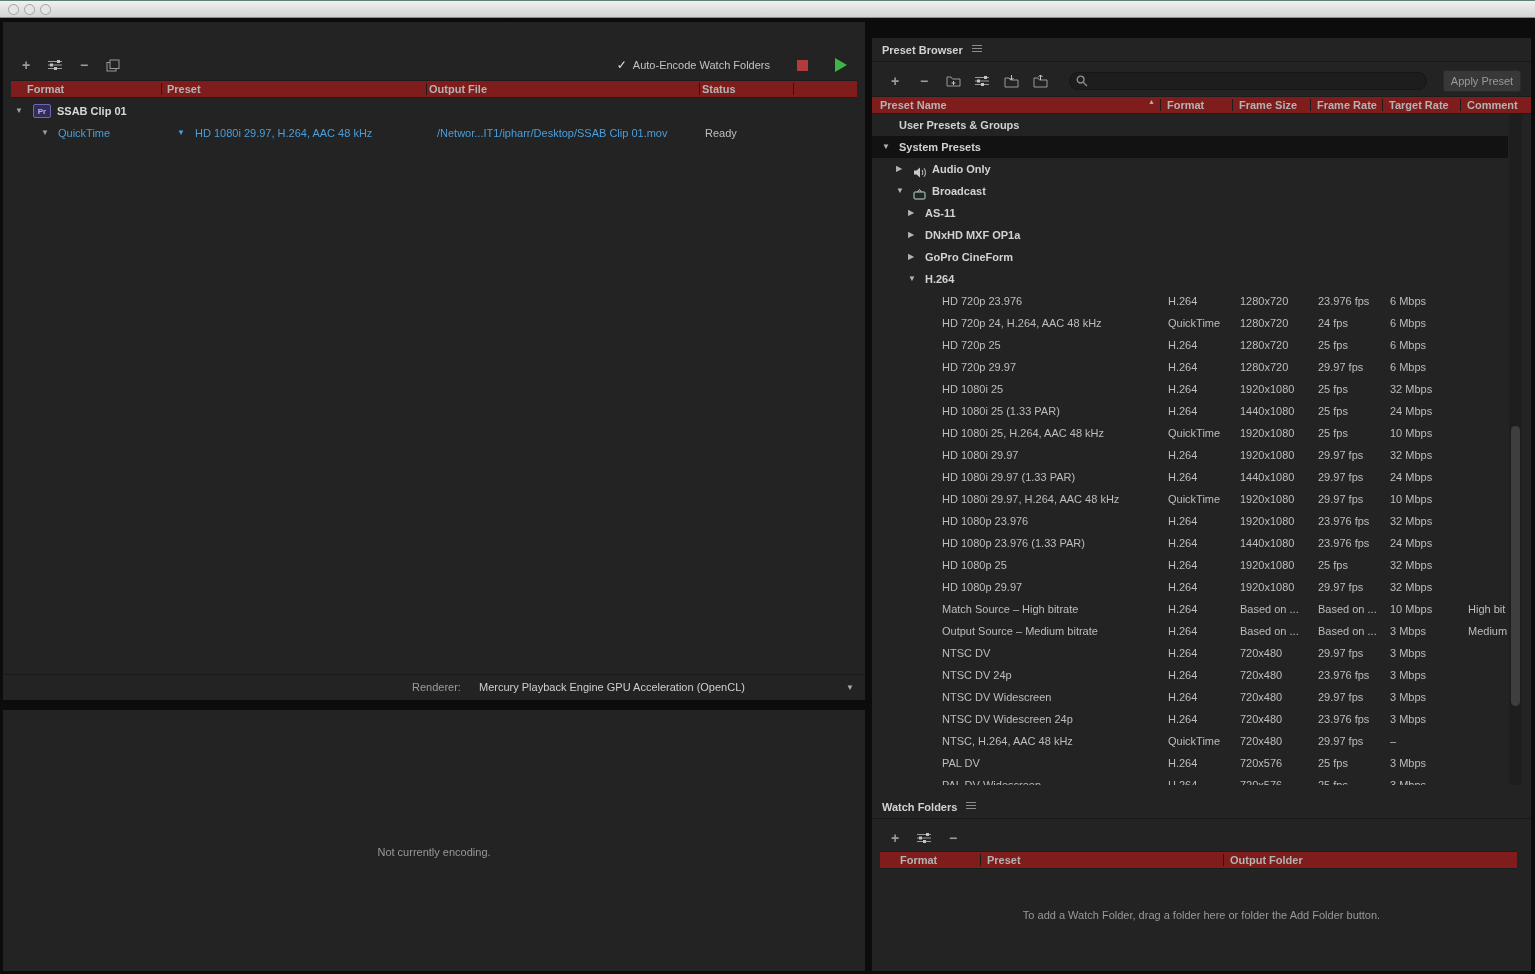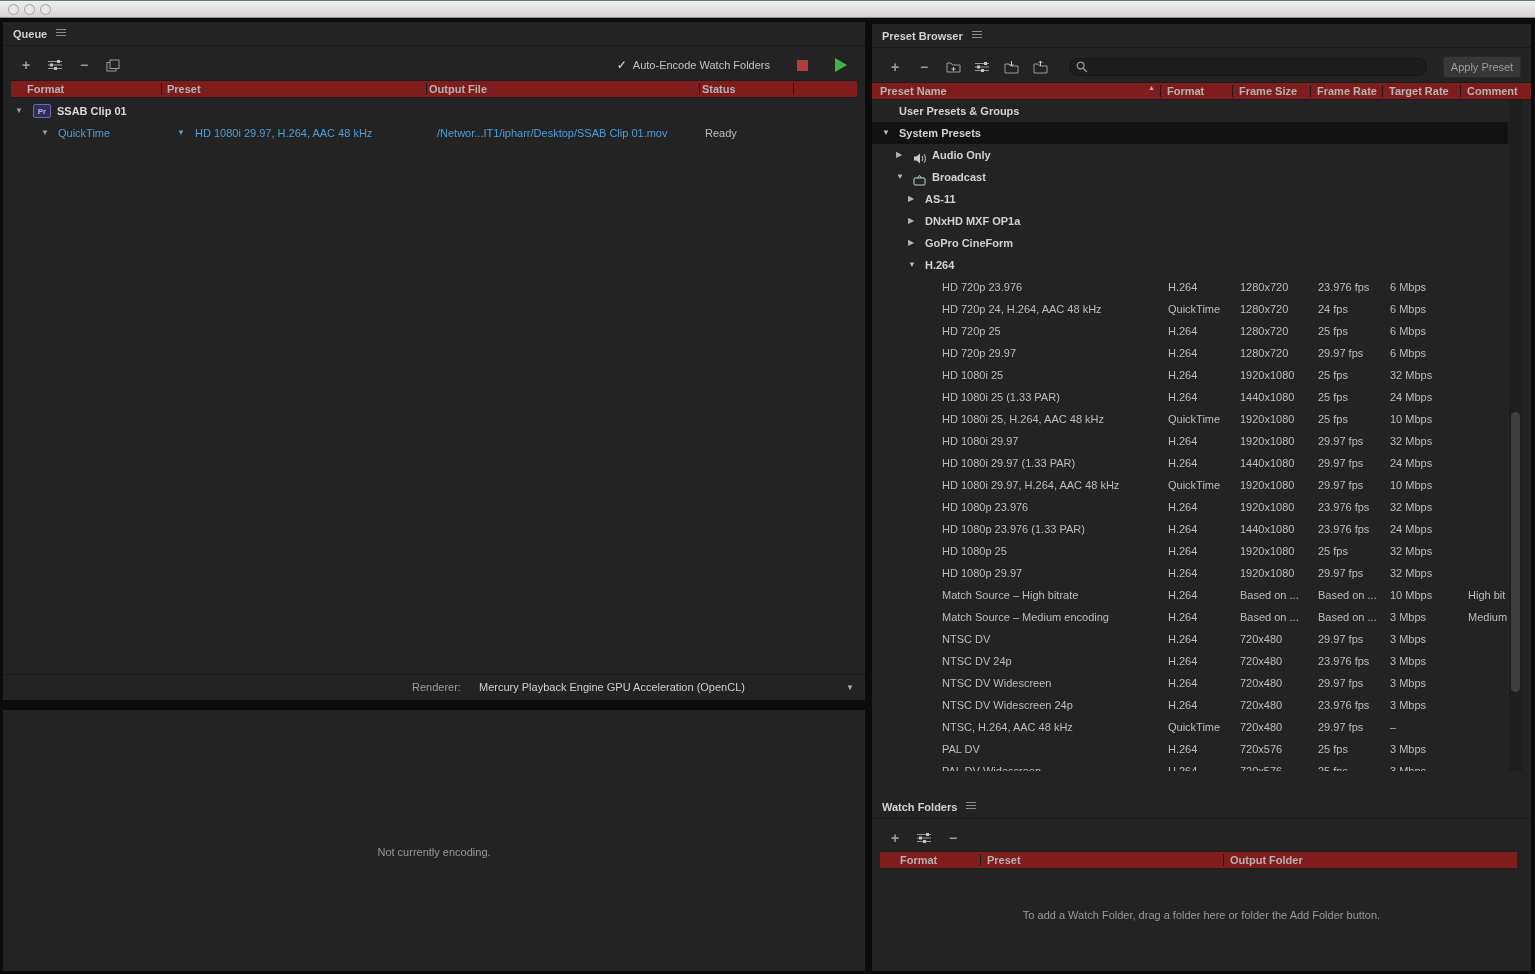--- a/index.html
+++ b/index.html
@@ -33,21 +33,21 @@
     border-bottom:1px solid #191919;
   }
   .panel-title { font-weight:bold; color:#d2d2d2; }
   .panel-menu-icon {
     width:10px; height:9px; margin-left:9px; display:inline-block;
     background:repeating-linear-gradient(#8c8c8c 0 1px, transparent 1px 3px);
   }
 
   #queue-panel    { left:3px;   top:22px;  width:862px; height:678px; }
   #encoding-panel { left:3px;   top:710px; width:862px; height:261px; }
-  #preset-panel   { left:872px; top:24px;  width:659px; height:919px; }
+  #preset-panel   { left:872px; top:38px;  width:659px; height:919px; }
   #watch-panel    { left:872px; top:795px; width:659px; height:176px; }
 
   
   .toolbar {
     position:absolute; left:0; right:0; top:28px; height:30px;
     display:flex; align-items:center; padding:0 0 0 15px;
   }
   .tb-icon {
     width:16px; height:16px; margin-right:13px;
     display:flex; align-items:center; justify-content:center;
@@ -163,24 +163,20 @@
 
 <div class="titlebar">
   <div class="tlights">
     <span class="tlight"></span>
     <span class="tlight"></span>
     <span class="tlight"></span>
   </div>
 </div>
 
 <section class="panel" id="queue-panel">
-  <div class="panel-header">
-    <span class="panel-title">Queue</span>
-    <span class="panel-menu-icon"></span>
-  </div>
 
   <div class="toolbar">
     <span class="tb-icon glyph-icon">+</span>
     <span class="tb-icon">
       <svg width="14" height="12" viewBox="0 0 14 12">
         <g stroke="#9a9a9a" stroke-width="1">
             <line x1="0" y1="2.5" x2="14" y2="2.5"></line>
             <line x1="0" y1="6" x2="14" y2="6"></line>
             <line x1="0" y1="9.5" x2="14" y2="9.5"></line>
           </g>
@@ -460,21 +456,21 @@
       </div>
       <div class="pb-row preset">
         <span class="pcell name">Match Source – High bitrate</span>
         <span class="pcell fmt">H.264</span>
         <span class="pcell fsize">Based on ...</span>
         <span class="pcell frate">Based on ...</span>
         <span class="pcell trate">10 Mbps</span>
         <span class="pcell cmt">High bit</span>
       </div>
       <div class="pb-row preset">
-        <span class="pcell name">Match Source – Medium encoding</span>
+        <span class="pcell name">Output Source – Medium bitrate</span>
         <span class="pcell fmt">H.264</span>
         <span class="pcell fsize">Based on ...</span>
         <span class="pcell frate">Based on ...</span>
         <span class="pcell trate">3 Mbps</span>
         <span class="pcell cmt">Medium</span>
       </div>
       <div class="pb-row preset">
         <span class="pcell name">NTSC DV</span>
         <span class="pcell fmt">H.264</span>
         <span class="pcell fsize">720x480</span>

